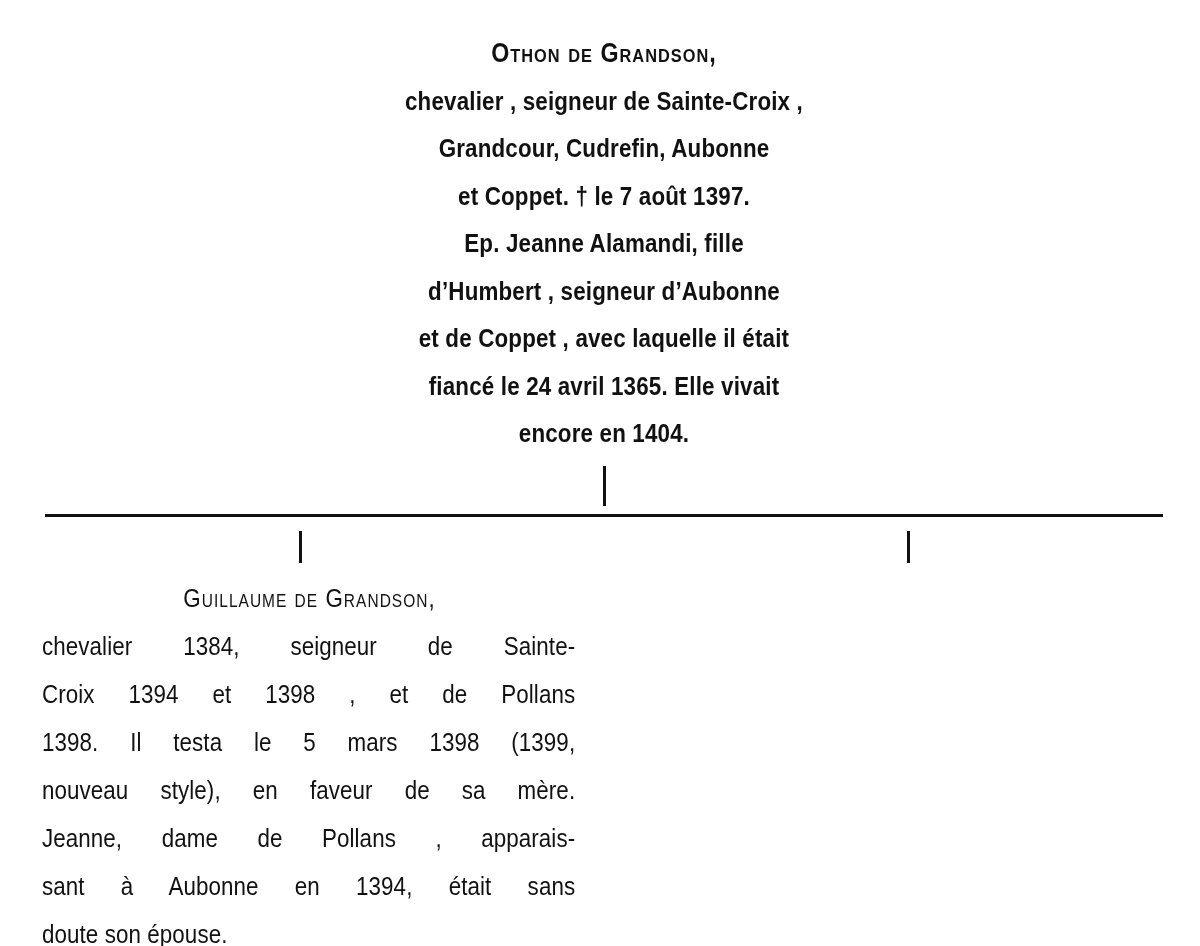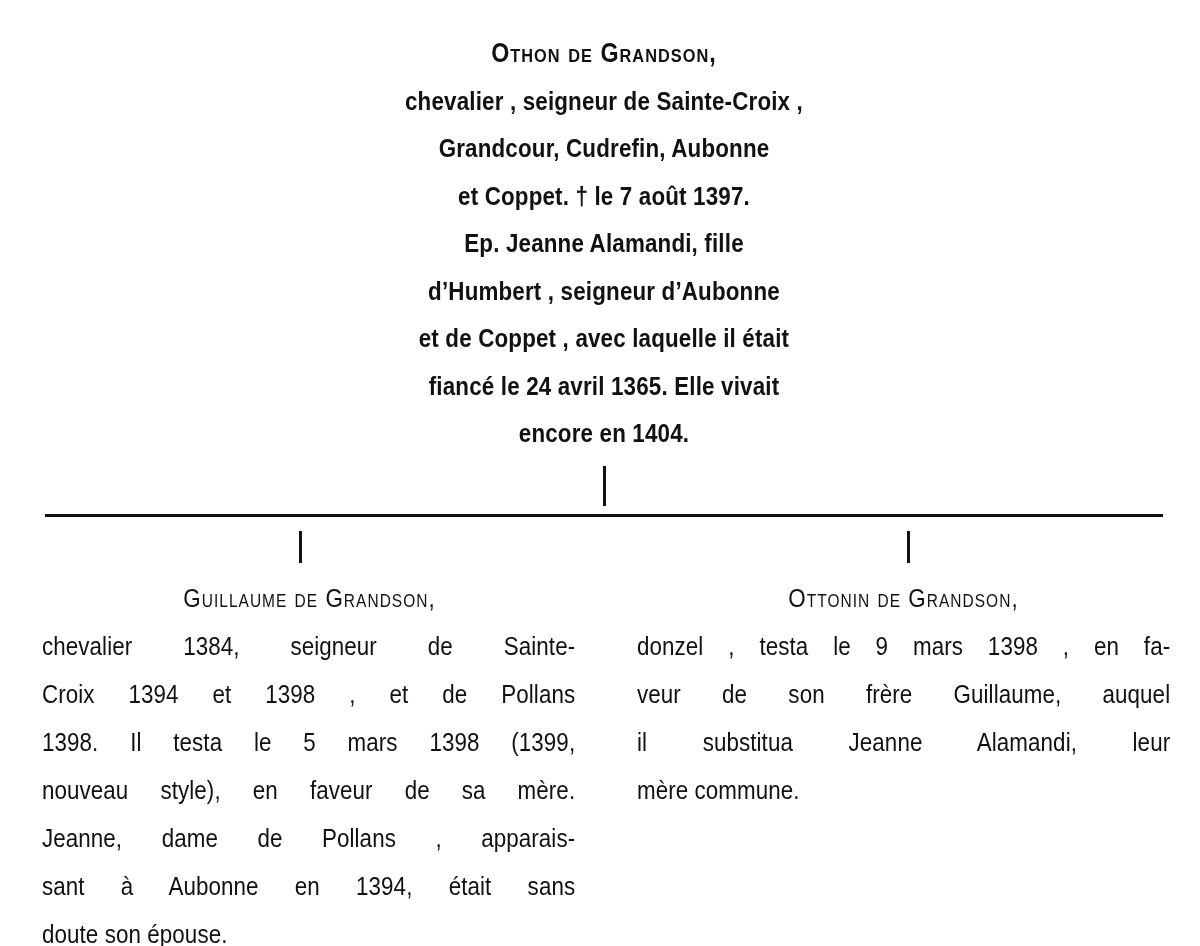--- a/index.html
+++ b/index.html
@@ -128,21 +128,14 @@
     <span class="title">Guillaume de Grandson,</span>
     <span class="bline">chevalier 1384,  seigneur de Sainte-</span>
     <span class="bline">Croix 1394 et 1398 , et de Pollans</span>
     <span class="bline">1398. Il testa le 5 mars 1398 (1399,</span>
     <span class="bline">nouveau style), en faveur de sa mère.</span>
     <span class="bline">Jeanne, dame de Pollans , apparais-</span>
     <span class="bline">sant à Aubonne en 1394, était sans</span>
     <span class="bline last">doute son épouse.</span>
   </div>
 
-  <div class="child child-right">
-    <span class="title">Ottonin de Grandson,</span>
-    <span class="bline">donzel , testa le 9 mars 1398 , en fa-</span>
-    <span class="bline">veur de son frère Guillaume, auquel</span>
-    <span class="bline">il substitua Jeanne Alamandi, leur</span>
-    <span class="bline last">mère commune.</span>
-  </div>
 
 </div>
 
 </body></html>

